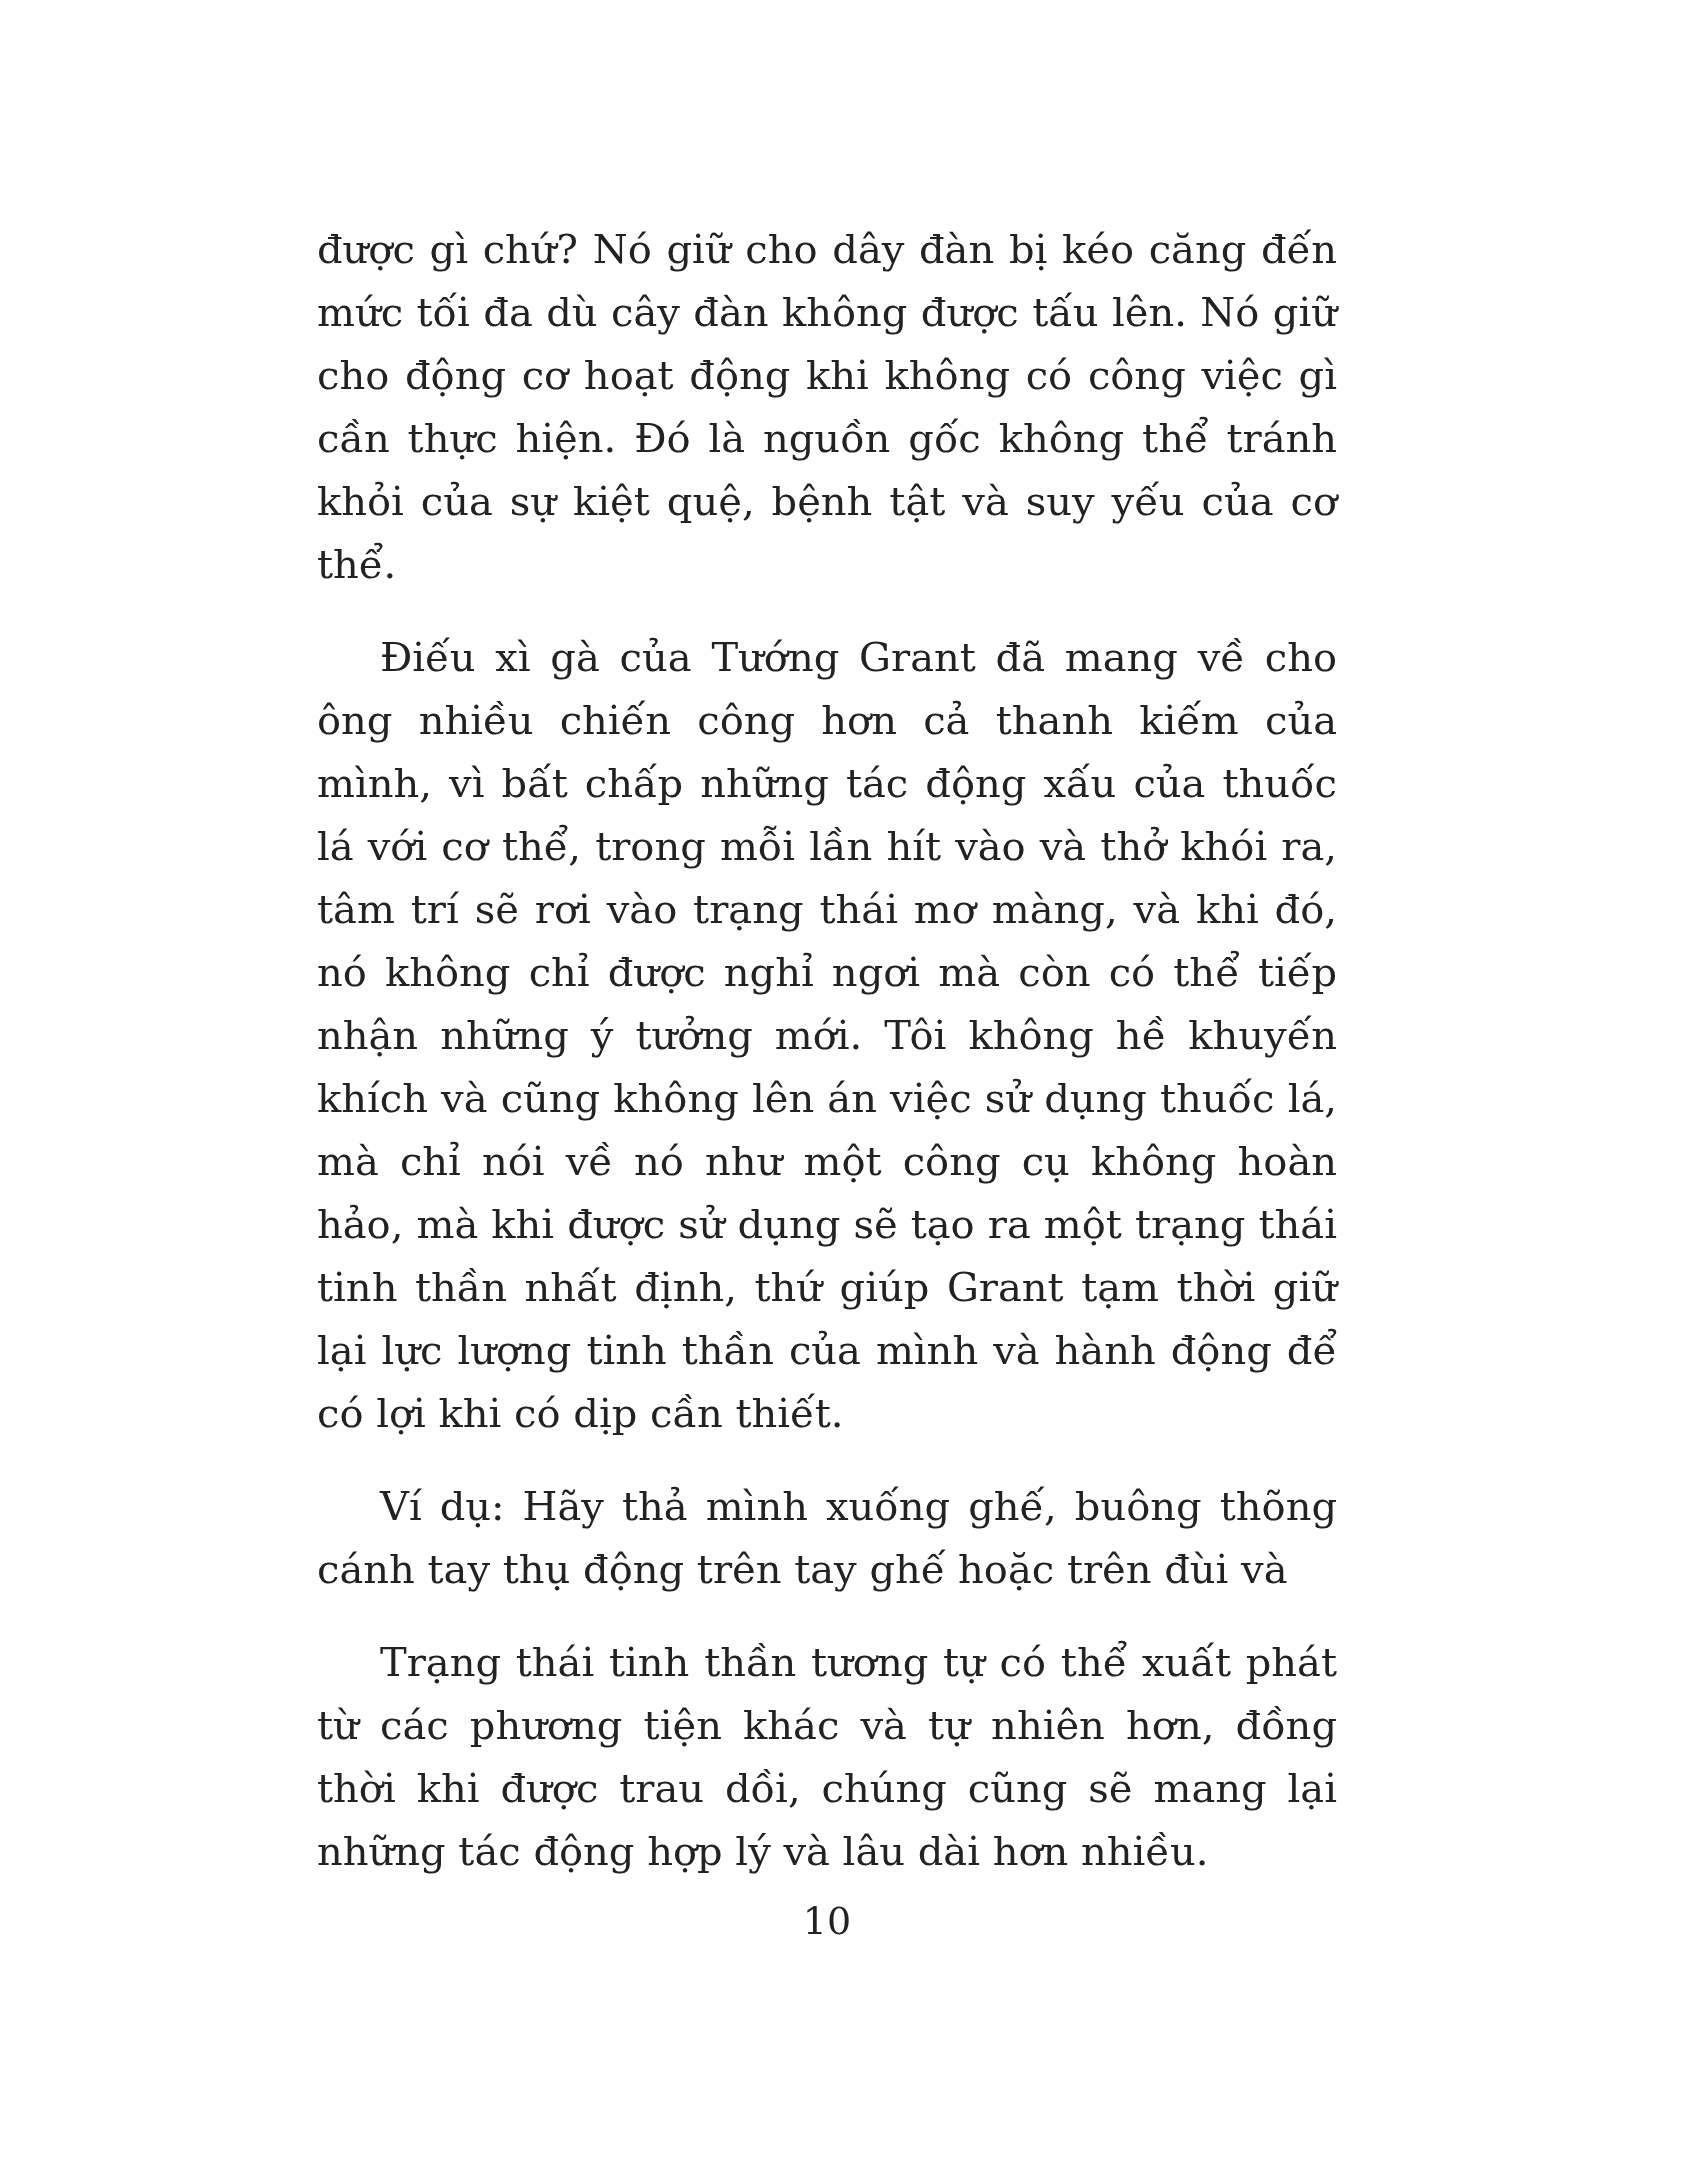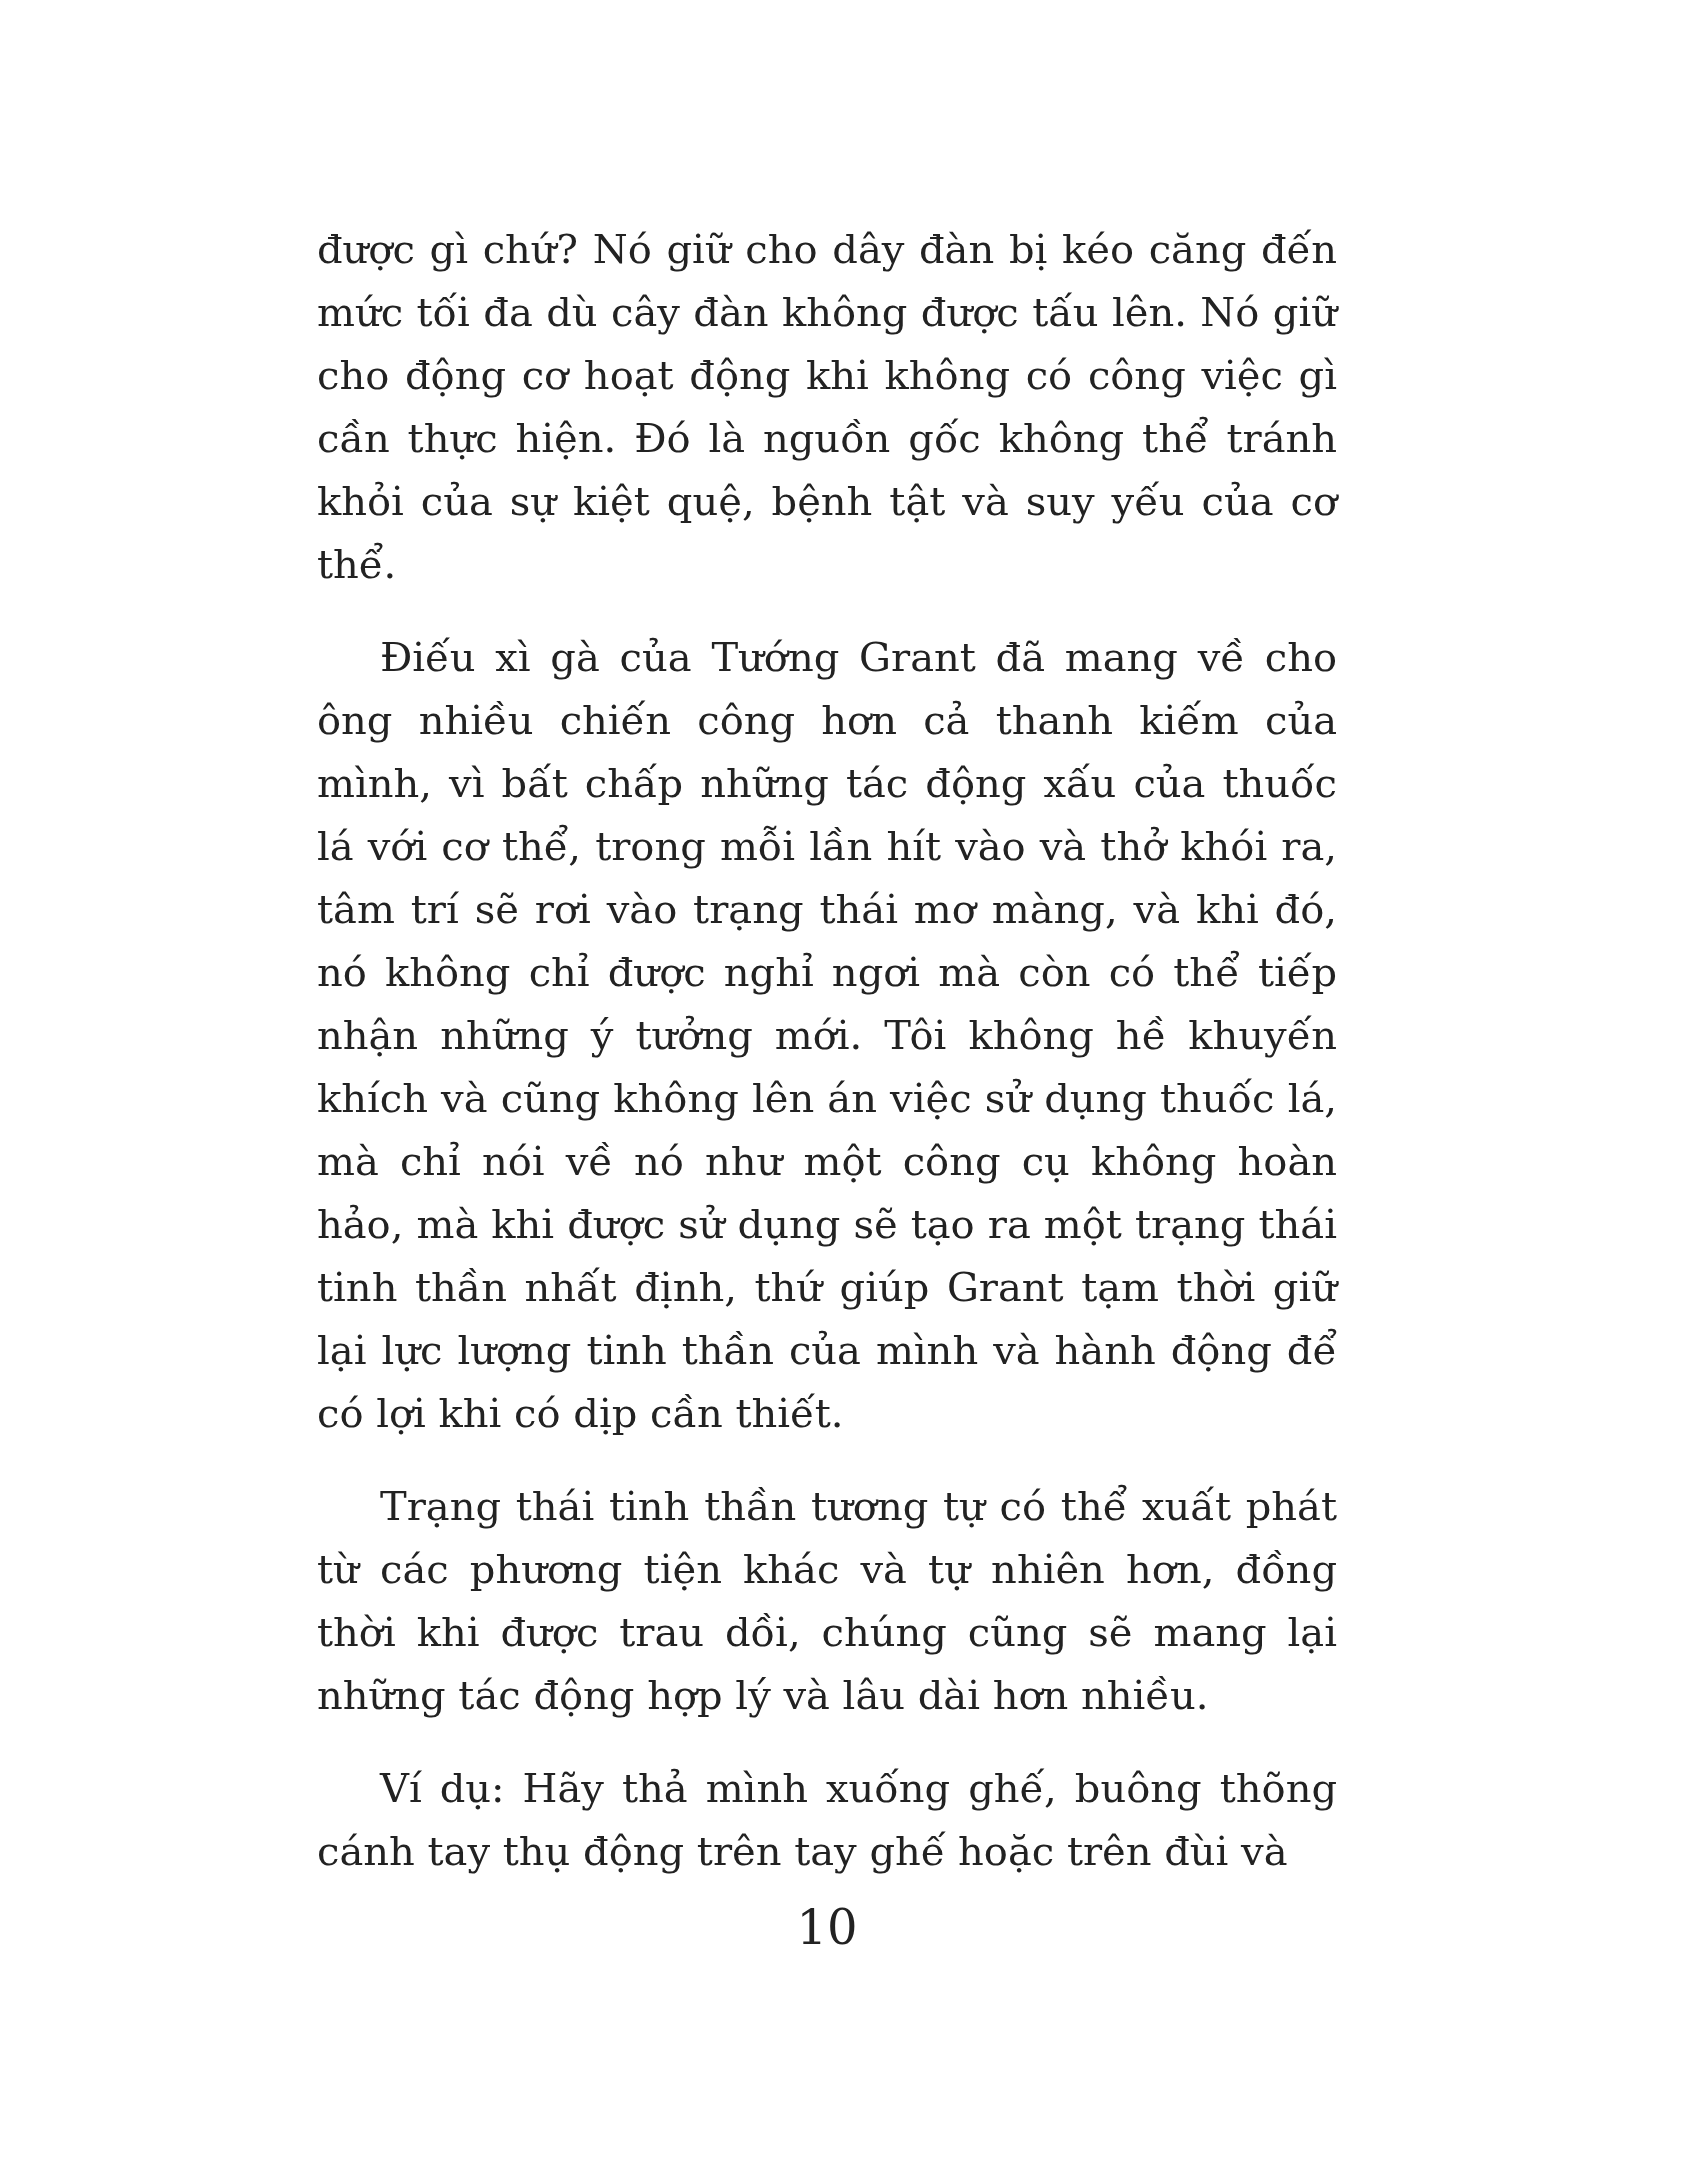--- a/index.html
+++ b/index.html
@@ -37,29 +37,29 @@
   }
   .text-block p.no-indent {
     text-indent: 0;
   }
   .page-number {
     position: absolute;
     left: 317px;
     top: 1899px;
     width: 1020px;
     text-align: center;
-    font-size: 48px;
+    font-size: 38px;
     color: #222222;
   }
 </style>
 </head>
 <body>
 
 <div class="page">
   <div class="text-block">
     <p class="no-indent">được gì chứ? Nó giữ cho dây đàn bị kéo căng đến mức tối đa dù cây đàn không được tấu lên. Nó giữ cho động cơ hoạt động khi không có công việc gì cần thực hiện. Đó là nguồn gốc không thể tránh khỏi của sự kiệt quệ, bệnh tật và suy yếu của cơ thể.</p>
     <p>Điếu xì gà của Tướng Grant đã mang về cho ông nhiều chiến công hơn cả thanh kiếm của mình, vì bất chấp những tác động xấu của thuốc lá với cơ thể, trong mỗi lần hít vào và thở khói ra, tâm trí sẽ rơi vào trạng thái mơ màng, và khi đó, nó không chỉ được nghỉ ngơi mà còn có thể tiếp nhận những ý tưởng mới. Tôi không hề khuyến khích và cũng không lên án việc sử dụng thuốc lá, mà chỉ nói về nó như một công cụ không hoàn hảo, mà khi được sử dụng sẽ tạo ra một trạng thái tinh thần nhất định, thứ giúp Grant tạm thời giữ lại lực lượng tinh thần của mình và hành động để có lợi khi có dịp cần thiết.</p>
+    <p>Ví dụ: Hãy thả mình xuống ghế, buông thõng cánh tay thụ động trên tay ghế hoặc trên đùi và</p>
     <p>Trạng thái tinh thần tương tự có thể xuất phát từ các phương tiện khác và tự nhiên hơn, đồng thời khi được trau dồi, chúng cũng sẽ mang lại những tác động hợp lý và lâu dài hơn nhiều.</p>
-    <p>Ví dụ: Hãy thả mình xuống ghế, buông thõng cánh tay thụ động trên tay ghế hoặc trên đùi và</p>
   </div>
   <div class="page-number">10</div>
 </div>
 
 
 </body></html>

